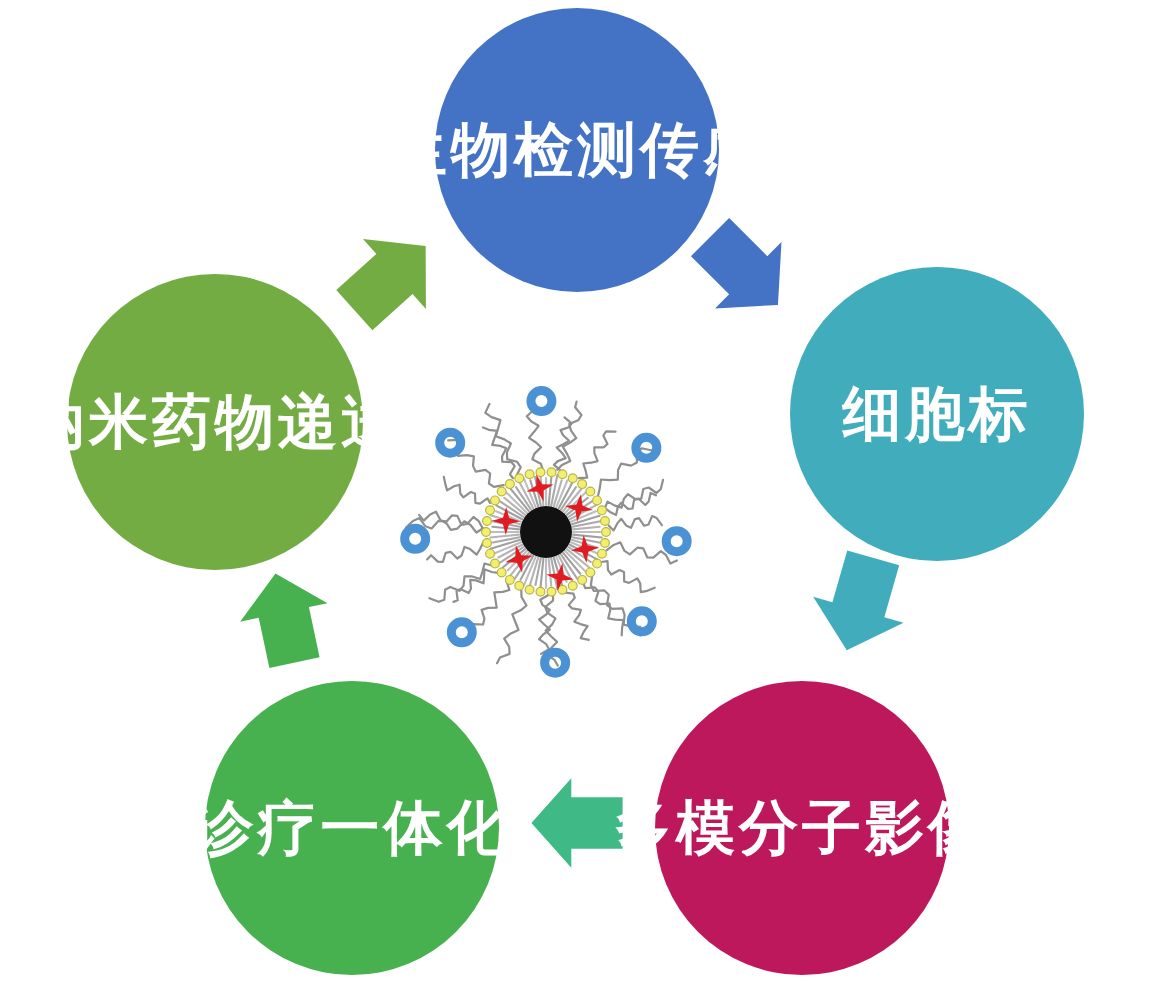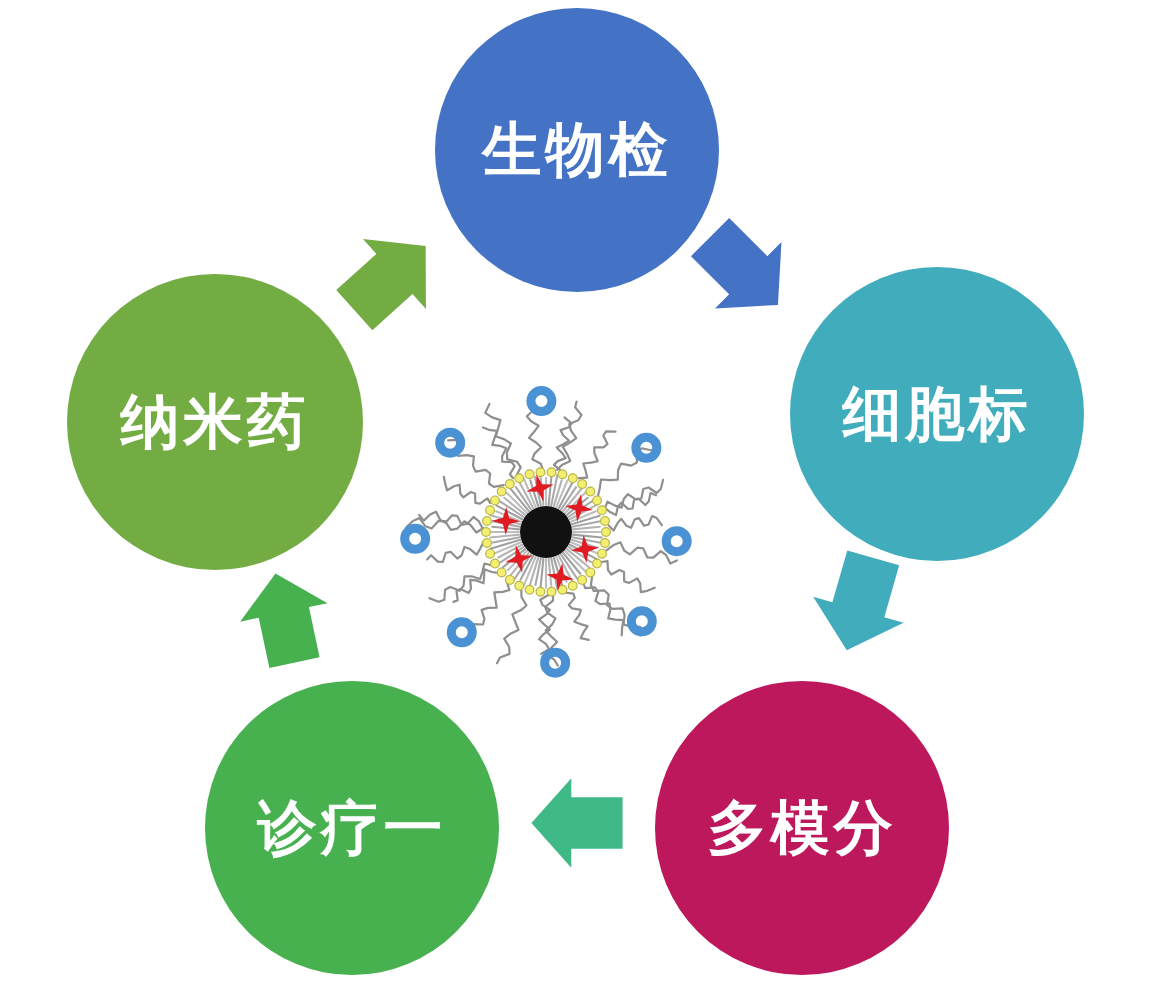--- a/index.html
+++ b/index.html
@@ -192,31 +192,35 @@
         <circle cx="461.79482313106337" cy="632.3518220485861" r="10.5" fill="none" stroke="#4b92d4" stroke-width="9"></circle>
         <circle cx="415.17953094715085" cy="538.8560102678257" r="10.5" fill="none" stroke="#4b92d4" stroke-width="9"></circle>
         <circle cx="450.19266508788866" cy="442.6582148318127" r="10.5" fill="none" stroke="#4b92d4" stroke-width="9"></circle>
         <circle cx="541.4281659319723" cy="401.07980166049845" r="10.5" fill="none" stroke="#4b92d4" stroke-width="9"></circle>
         <circle cx="646.3518220485861" cy="447.7948231310633" r="10.5" fill="none" stroke="#4b92d4" stroke-width="9"></circle>
       </g>
   </svg>
 
   <div class="node node-top" style="background: rgb(68, 114, 196);">
     <span class="line">生物检</span>
+    <span class="line">测传感</span>
   </div>
 
   <div class="node node-right" style="background: rgb(65, 173, 188);">
     <span class="line">细胞标</span>
   </div>
 
   <div class="node node-bottom-right" style="background: #be185d;">
     <span class="line">多模分</span>
+    <span class="line">子影像</span>
   </div>
 
   <div class="node node-bottom-left" style="background: rgb(71, 176, 79);">
     <span class="line">诊疗一</span>
+    <span class="line">体化</span>
   </div>
 
   <div class="node node-left" style="background: rgb(116, 172, 68);">
     <span class="line">纳米药</span>
+    <span class="line">物递送</span>
   </div>
 
 </div>
 
 </body></html>

